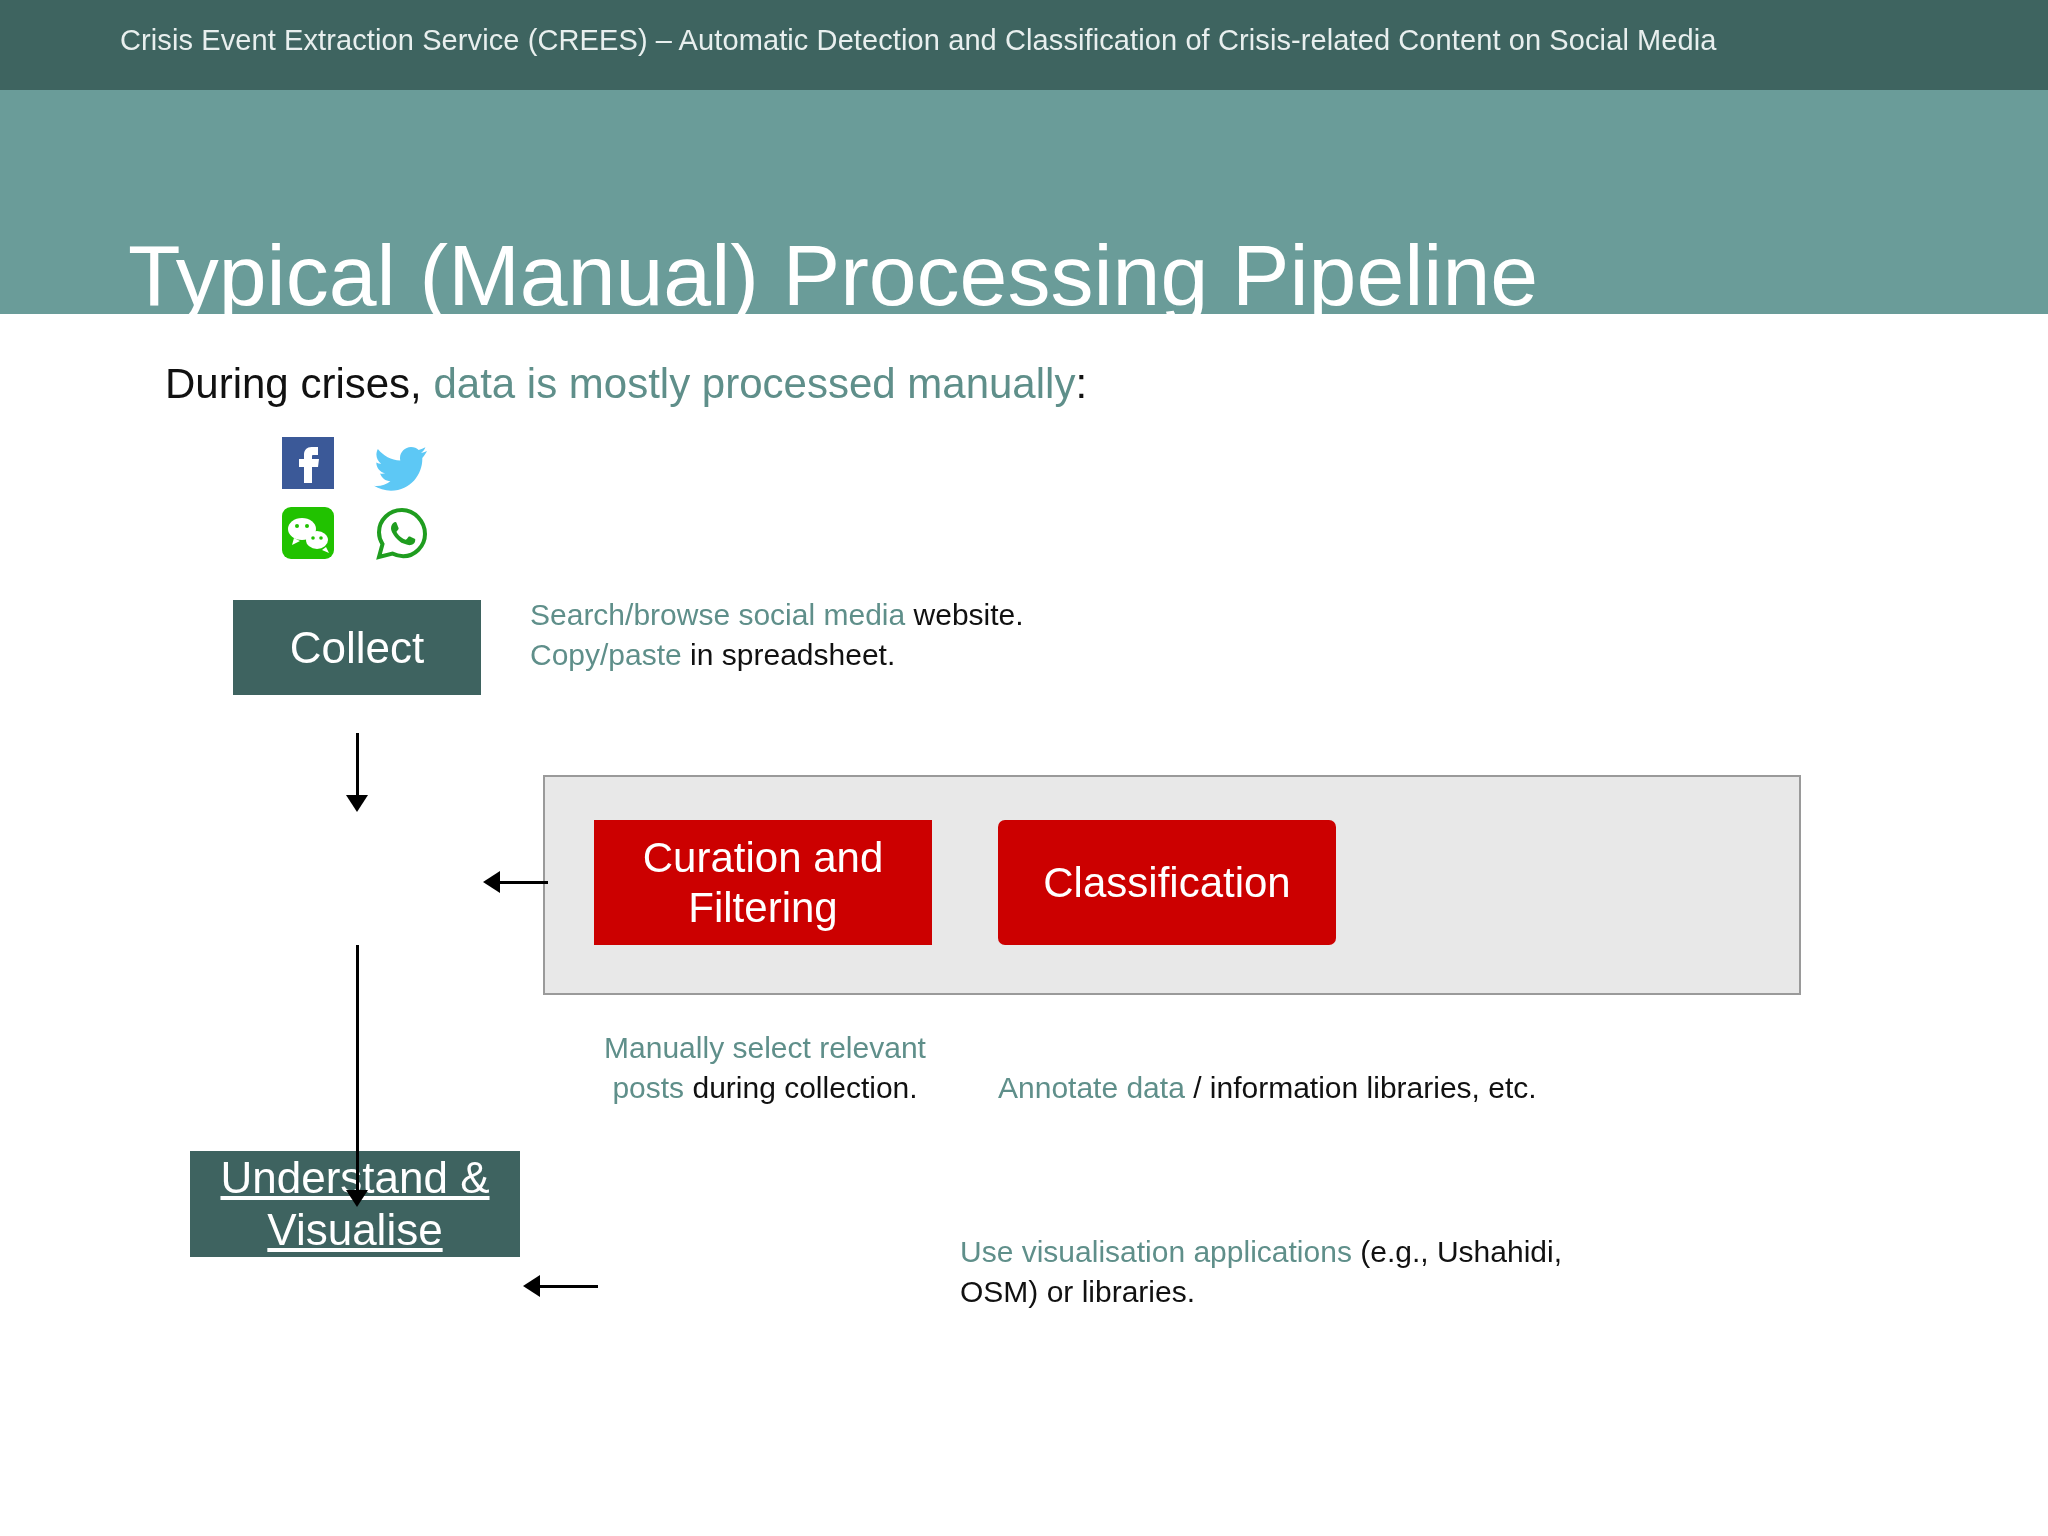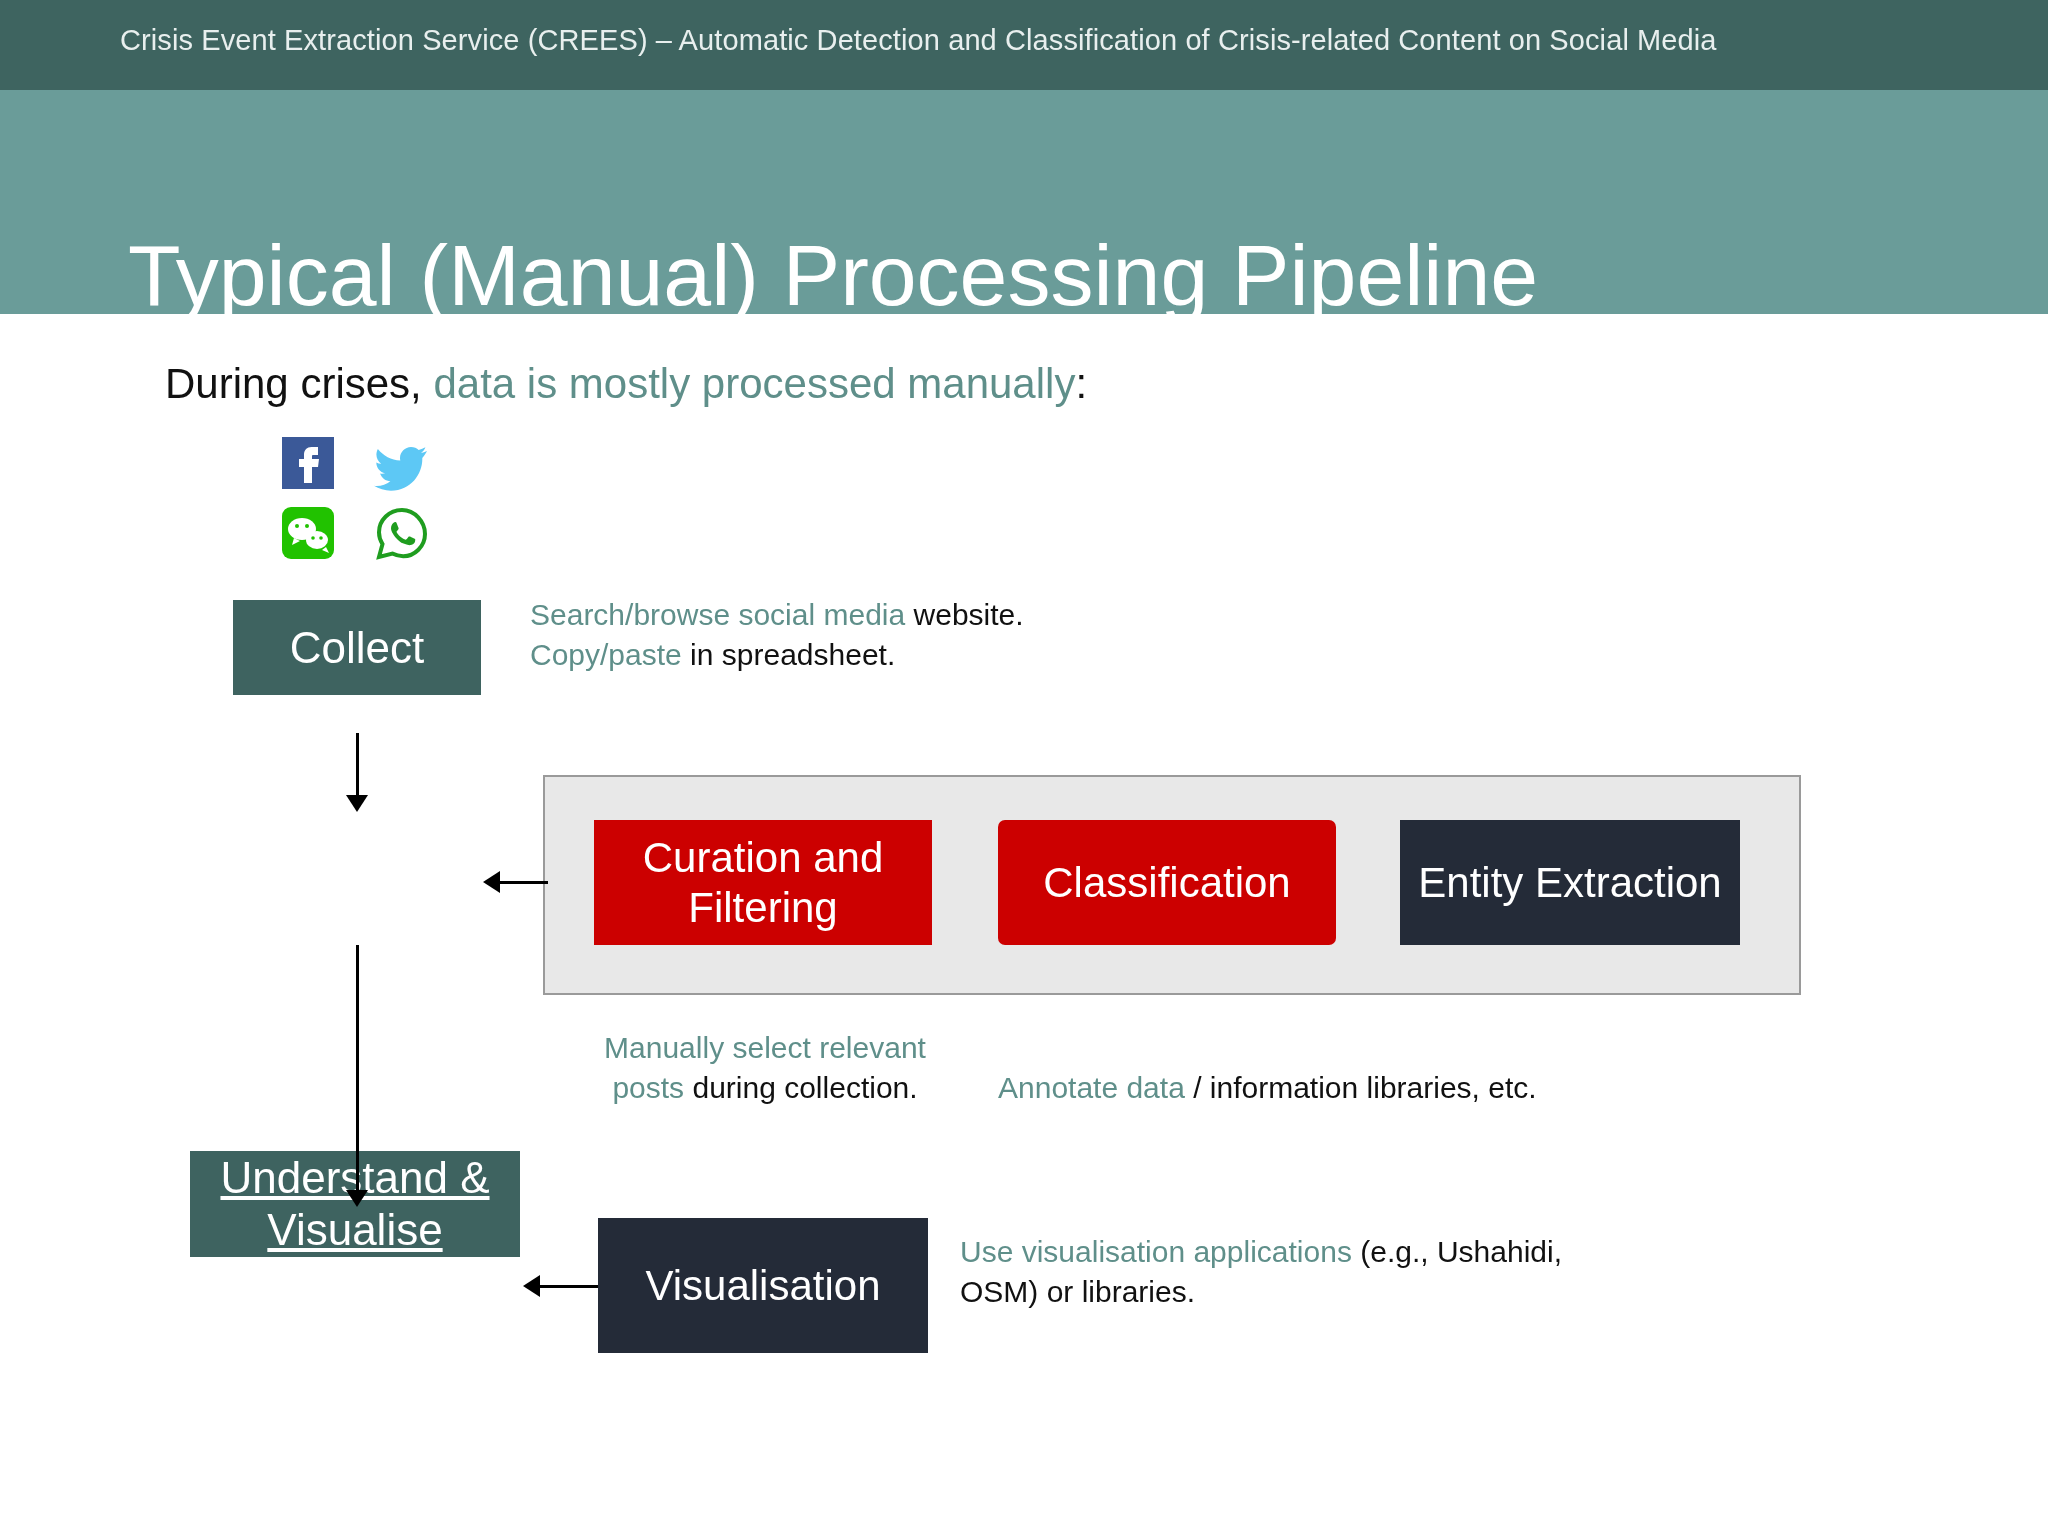--- a/index.html
+++ b/index.html
@@ -150,22 +150,20 @@
       </svg>
     </div>
   </div>
 
   <div class="fbox" id="box-collect">Collect</div>
   <div class="fbox" id="box-understand">Understand &amp; Visualise</div>
 
   <div class="grey-panel"></div>
   <div class="rbox" id="box-curation">Curation and Filtering</div>
   <div class="rbox" id="box-classification">Classification</div>
-  <div class="dbox" id="box-entity">Entity Extraction</div>
-  <div class="dbox" id="box-visualisation">Visualisation</div>
 
   <div class="arrow-v" style="left:356px;top:733px;height:66px;"></div>
   <div class="ahead-down" style="left:346px;top:795px;"></div>
 
   <div class="arrow-v" style="left:356px;top:945px;height:250px;"></div>
   <div class="ahead-down" style="left:346px;top:1190px;"></div>
 
   <div class="arrow-h" style="left:500px;top:881px;width:48px;"></div>
   <div class="ahead-left" style="left:483px;top:871px;"></div>
 

